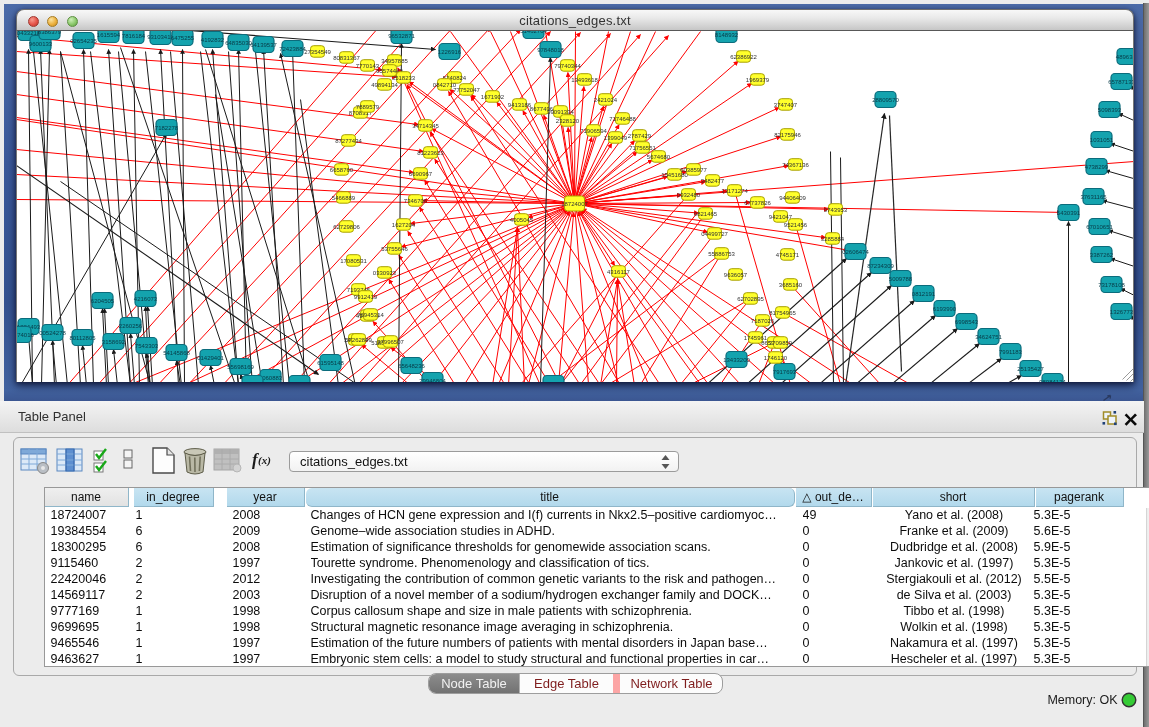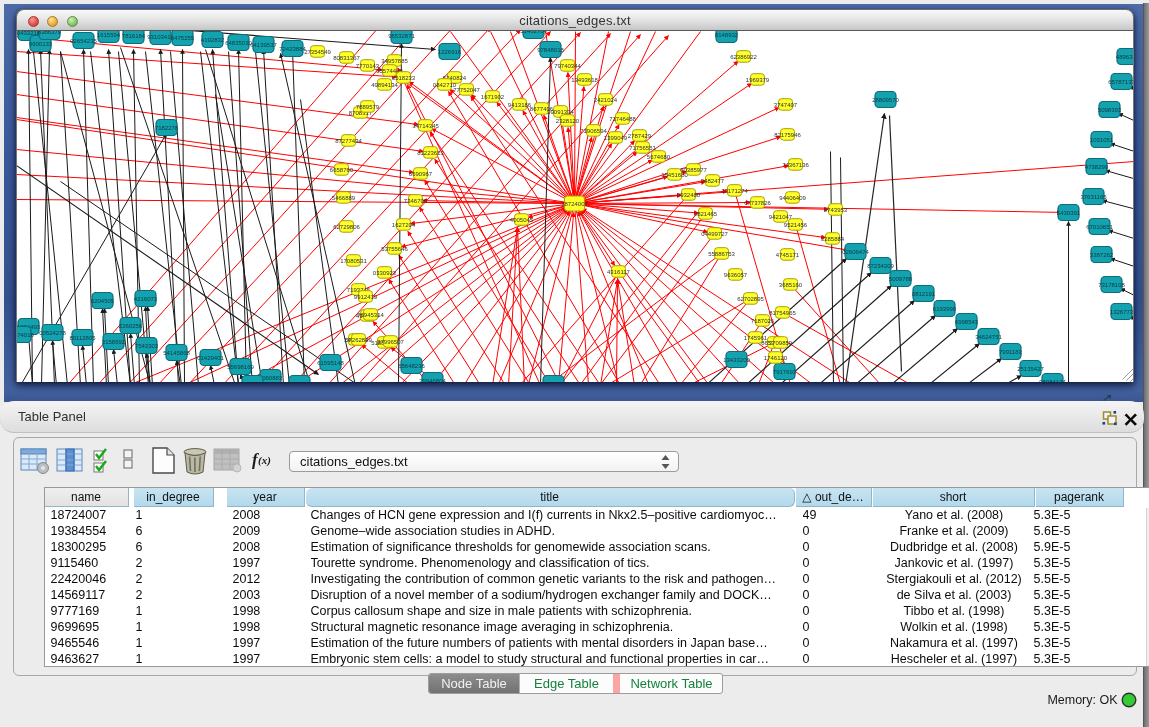--- a/index.html
+++ b/index.html
@@ -12,43 +12,43 @@
   box-shadow:0 4px 9px rgba(0,0,25,.60), 0 1px 4px rgba(0,0,30,.45); }
 #titlebar { position:absolute; left:0; top:0; width:100%; height:22px;
   border-radius:8px 8px 0 0; border:1px solid #6f6f6f; border-bottom:1px solid #585858;
   background:linear-gradient(180deg,#f8f8f8 0%,#e9e9e9 40%,#d2d2d2 80%,#c6c6c6 100%); }
 #titlebar .title { position:absolute; left:0; right:0; top:3px; text-align:center;
   font-size:13px; font-weight:normal; color:#333; letter-spacing:0.2px; }
 .tl { position:absolute; top:5.5px; width:11px; height:11px; border-radius:50%; }
 #canvas { position:absolute; left:0; top:22px; width:1118px; height:351px; background:#fff;
   border-left:1px solid #777; border-right:1px solid #777; overflow:hidden; }
 #tp-head { position:absolute; left:0; top:401px; width:1144px; height:32px;
-  background:linear-gradient(180deg,#f4f4f4,#dddddd); border-bottom:1px solid #c0c0c0;border-radius:14px; }
+  background:linear-gradient(180deg,#f4f4f4,#dddddd); border-bottom:1px solid #c0c0c0; }
 #tp-head .t { position:absolute; left:18px; top:8px; font-size:13px; color:#303030; }
 #panel { position:absolute; left:13px; top:437px; width:1124px; height:239px;
   background:#ececec; border:1px solid #a9a9a9; border-radius:6px; }
 #combo { position:absolute; left:275px; top:13px; width:390px; height:21px; background:linear-gradient(180deg,#ffffff,#f2f2f2);
   border:1px solid #9b9b9b; border-radius:4px; font-size:13px; color:#111; line-height:19px; padding-left:10px; }
 #table { position:absolute; left:3.5px; top:49px; width:1119px; height:179.5px; background:#fff;
   border:1px solid #989898; overflow:hidden;margin-left:26px; }
 .th { position:absolute; top:0; height:19px; background:linear-gradient(180deg,#c8e4f2,#b2d9ec);
   border-right:1px solid #8fb6c9; border-bottom:1px solid #8fb6c9; font-size:12px; color:#111;
   text-align:center; line-height:19px; }
 .tr { position:relative; height:16px; width:1075px; }
 .c { position:absolute; top:0; height:16px; font-size:12.5px; color:#0c0c0c; white-space:nowrap; overflow:hidden; line-height:15px; }
 .c0 { left:6px;   width:78px; }
 .c1 { left:91px;  width:95px; }
 .c2 { left:188px; width:77px; }
 .c3 { left:266px; width:488px; }
 .c4 { left:758px; width:70px; }
 .c5 { left:828px; width:163px; text-align:center; }
 .c6 { left:989px; width:84px; }
 #tabs { position:absolute; left:428px; top:673px; width:295px; height:21px; border:1px solid #9d9d9d;
-  border-radius:3px; background:#fcfcfc; font-size:13px; overflow:hidden; }
-#tabs .seg { position:absolute; top:0; height:21px; text-align:center; line-height:20px; color:#15803d; }
+  border-radius:8px; background:#fcfcfc; font-size:13px; overflow:hidden; }
+#tabs .seg { position:absolute; top:0; height:21px; text-align:center; line-height:20px; color:#7f1d1d; }
 #tabs .sel { background:linear-gradient(180deg,#8d8d8d,#6f6f6f); color:#f2f2f2; }
 #status { position:absolute; right:12px; top:692px; font-size:12.5px; color:#1a1a1a; }
 </style></head>
 <body>
 <div id="page">
   <div id="frame">
     <div id="win">
       <div id="titlebar">
         <span class="tl" style="left:10.5px;background:radial-gradient(circle at 35% 30%,#f79a8e,#e5544a 55%,#b8352c);border:1px solid #a03830;"></span>
         <span class="tl" style="left:30px;background:radial-gradient(circle at 35% 30%,#fbe3a0,#ecb13f 55%,#c58a1f);border:1px solid #a67b22;"></span>

